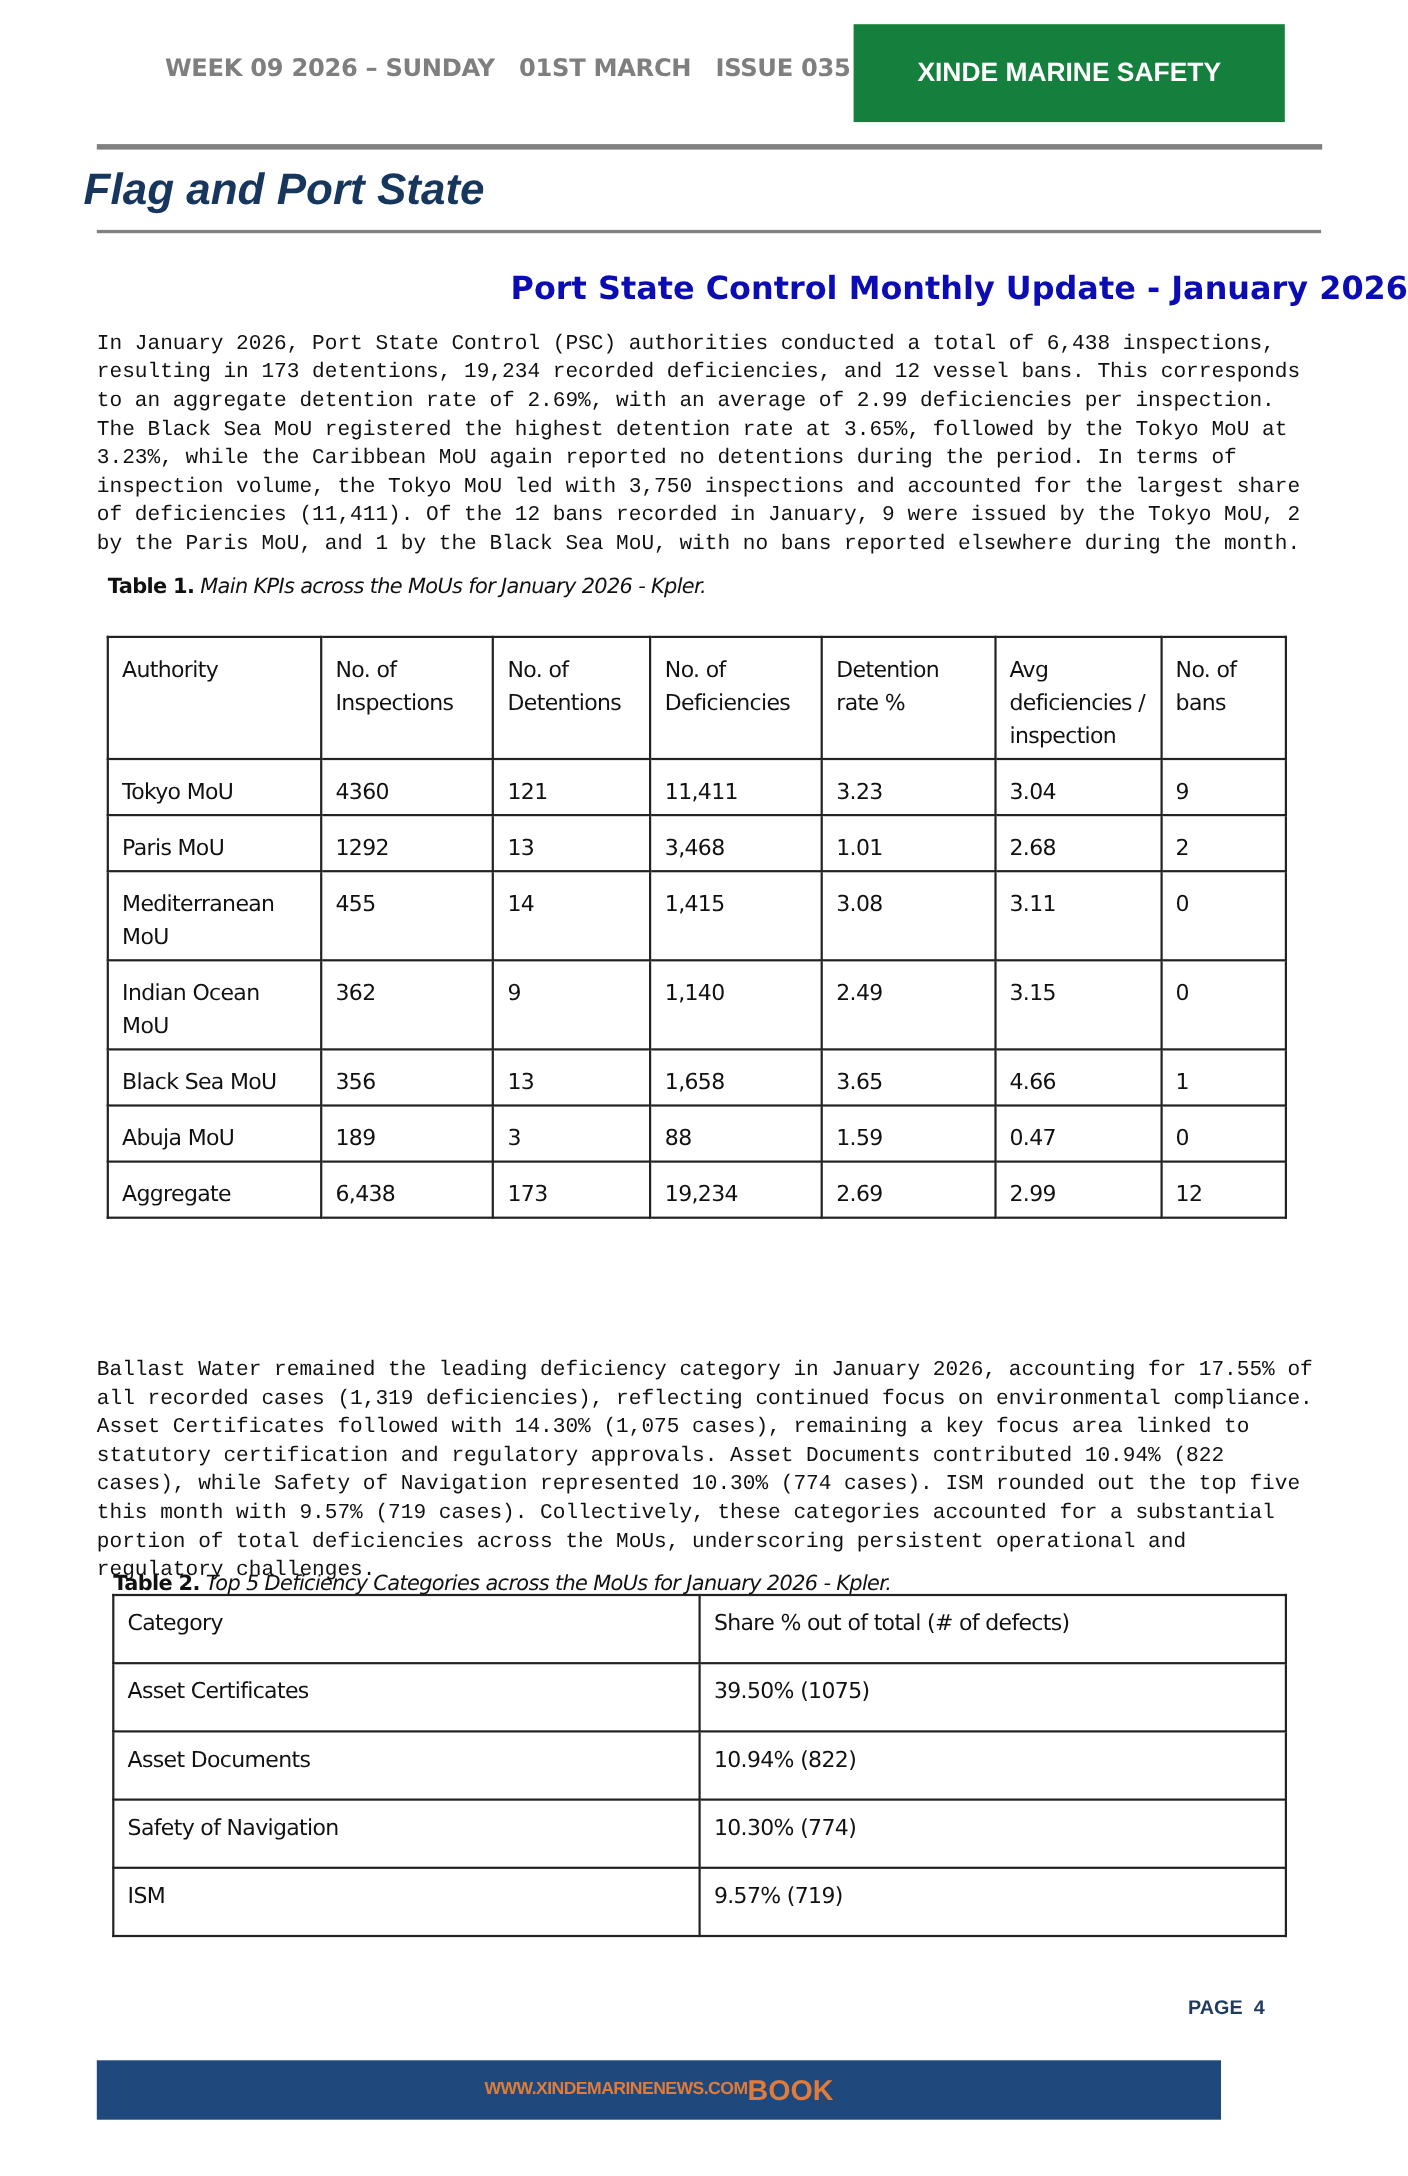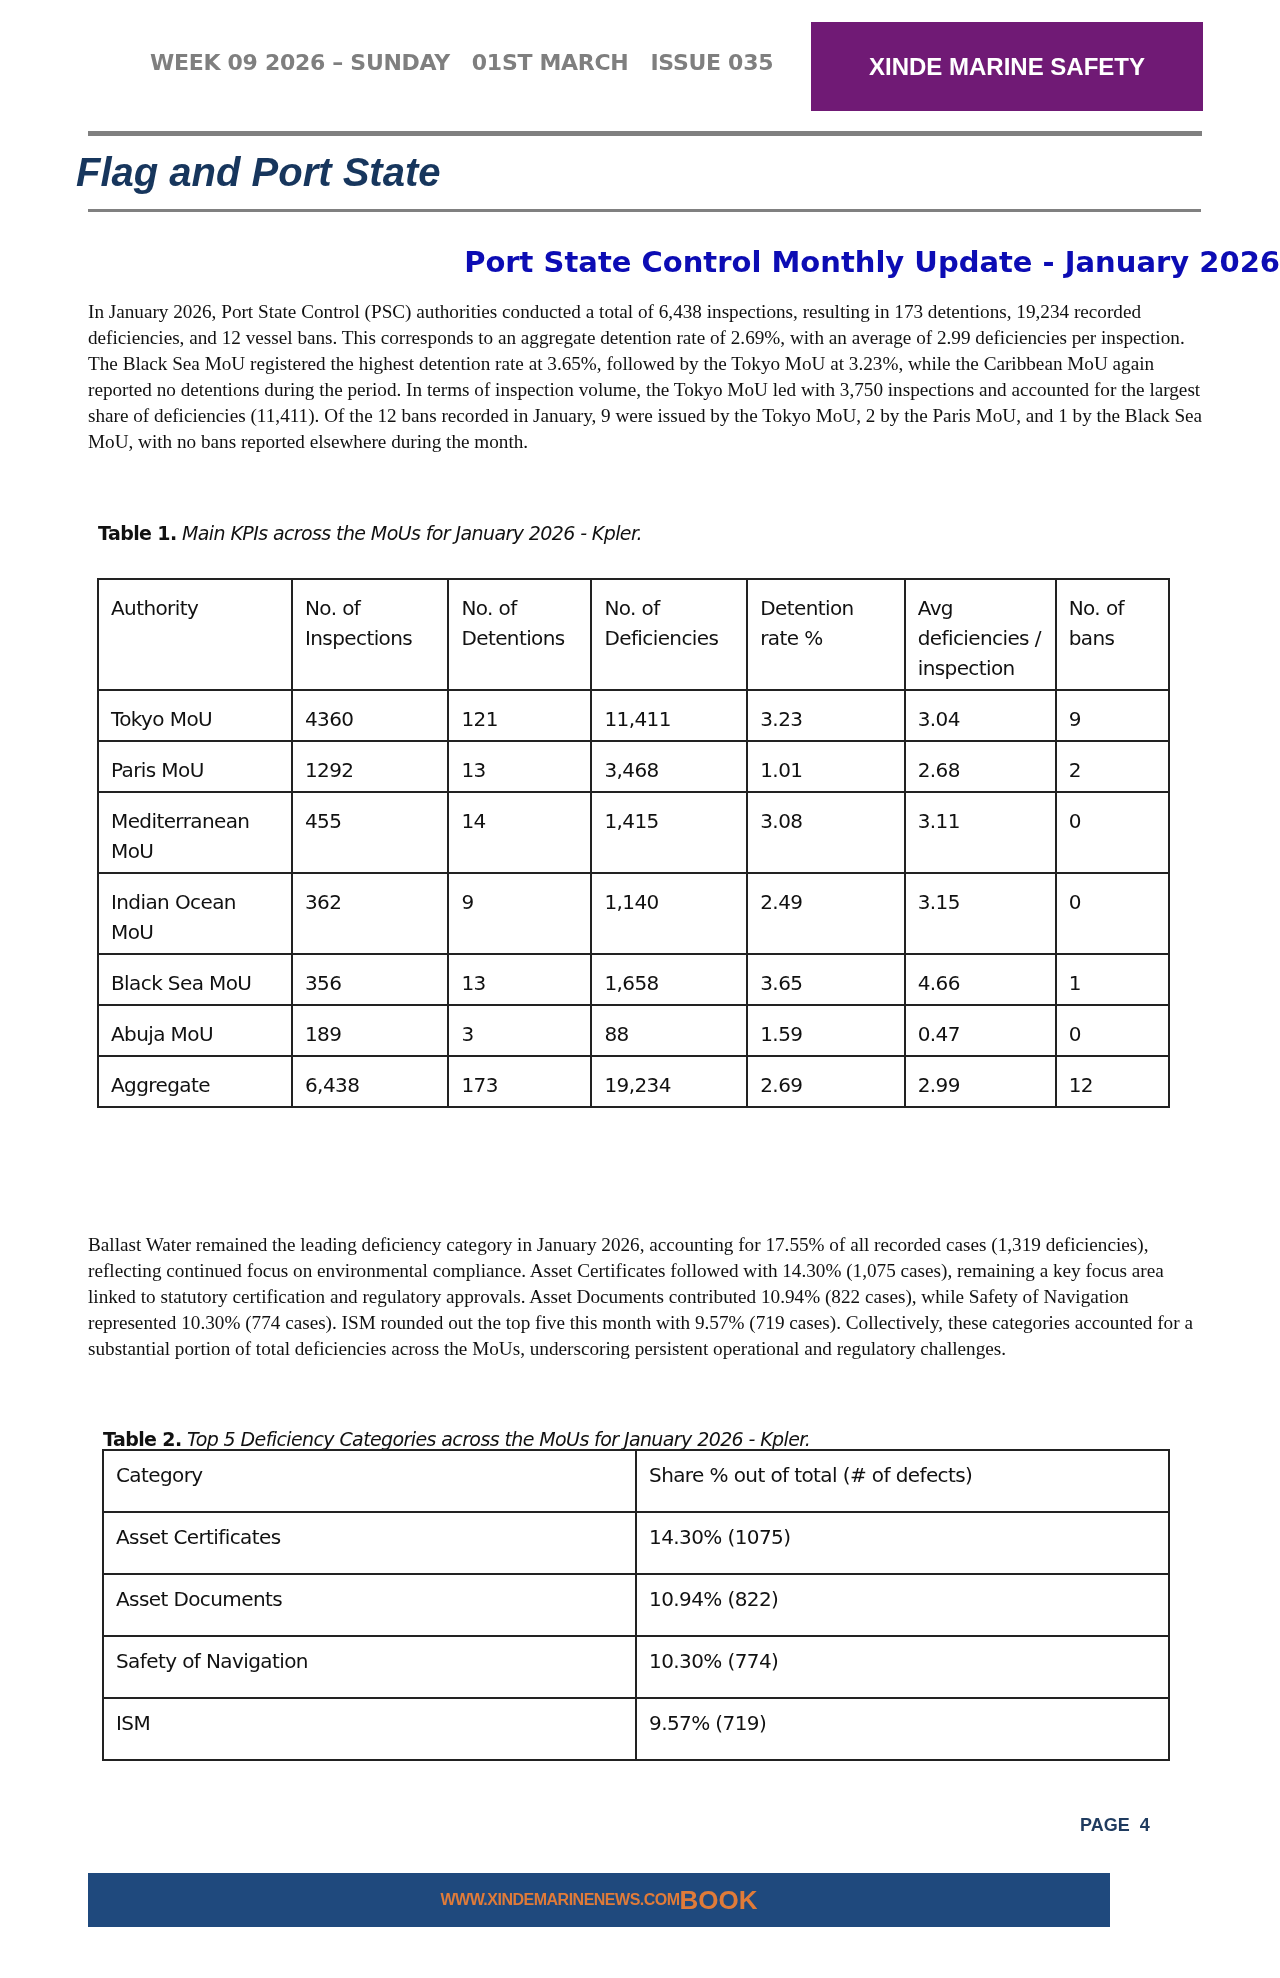--- a/index.html
+++ b/index.html
@@ -1,30 +1,30 @@
 <!DOCTYPE html>
 <html><head>
 <meta charset="utf-8">
 <style>
   html, body { margin: 0; padding: 0; background: #ffffff; }
   body { width: 1280px; height: 1978px; position: relative; overflow: hidden;
          font-family: "Liberation Sans", sans-serif; color: #111; }
   .hdr-meta { position: absolute; left: 150px; top: 50px; width: 620px; text-align: center;
               font-family: "DejaVu Sans", sans-serif; font-weight: bold; font-size: 22px;
               color: #7f7f7f; letter-spacing: -0.3px; white-space: pre; }
-  .brand-box { position: absolute; left: 811px; top: 22px; width: 392px; height: 89px;
-               background: #701a75; color: #fff; display: flex; align-items: center; justify-content: center;
+  .brand-box { position: absolute; left: 776px; top: 22px; width: 392px; height: 89px;
+               background: #15803d; color: #fff; display: flex; align-items: center; justify-content: center;
                font-family: "Liberation Sans", sans-serif; font-weight: bold; font-size: 24px; }
   .rule-thick { position: absolute; left: 88px; top: 131px; width: 1114px; height: 5px; background: #808080; }
   .section-title { position: absolute; left: 76px; top: 150px; font-family: "Liberation Sans", sans-serif;
                    font-weight: bold; font-style: italic; font-size: 40px; color: #17365d; }
   .rule-thin { position: absolute; left: 88px; top: 209px; width: 1113px; height: 3px; background: #808080; }
   .article-title { position: absolute; left: 0; top: 245px; width: 1280px; text-align: right;
                    font-family: "DejaVu Sans", sans-serif; font-weight: bold; font-size: 29px; color: #0c0cb4; }
-  .para { position: absolute; left: 88px; width: 1115px; font-family: Liberation Serif, serif;
+  .para { position: absolute; left: 88px; width: 1115px; font-family: Liberation Mono, monospace;
           font-size: 19.2px; line-height: 26px; color: #111; }
   .p1 { top: 299px; }
   .p2 { top: 1232px; }
   .caption { position: absolute; font-family: "DejaVu Sans", sans-serif; font-size: 19px; color: #111; letter-spacing: -0.6px; }
   .caption b { font-weight: bold; }
   .caption i { font-style: italic; }
   .cap1 { left: 98px; top: 522px; }
   .cap2 { left: 103px; top: 1428px; }
   table { position: absolute; border-collapse: collapse; font-family: "DejaVu Sans", sans-serif;
           font-size: 20px; color: #111; letter-spacing: -0.6px; }
@@ -163,21 +163,21 @@
     </colgroup>
   <thead>
     <tr>
       <th>Category</th>
       <th>Share % out of total (# of defects)</th>
     </tr>
   </thead>
   <tbody>
     <tr>
       <td>Asset Certificates</td>
-      <td>14.30% (1075)</td>
+      <td>39.50% (1075)</td>
     </tr>
     <tr>
       <td>Asset Documents</td>
       <td>10.94% (822)</td>
     </tr>
     <tr>
       <td>Safety of Navigation</td>
       <td>10.30% (774)</td>
     </tr>
     <tr>

